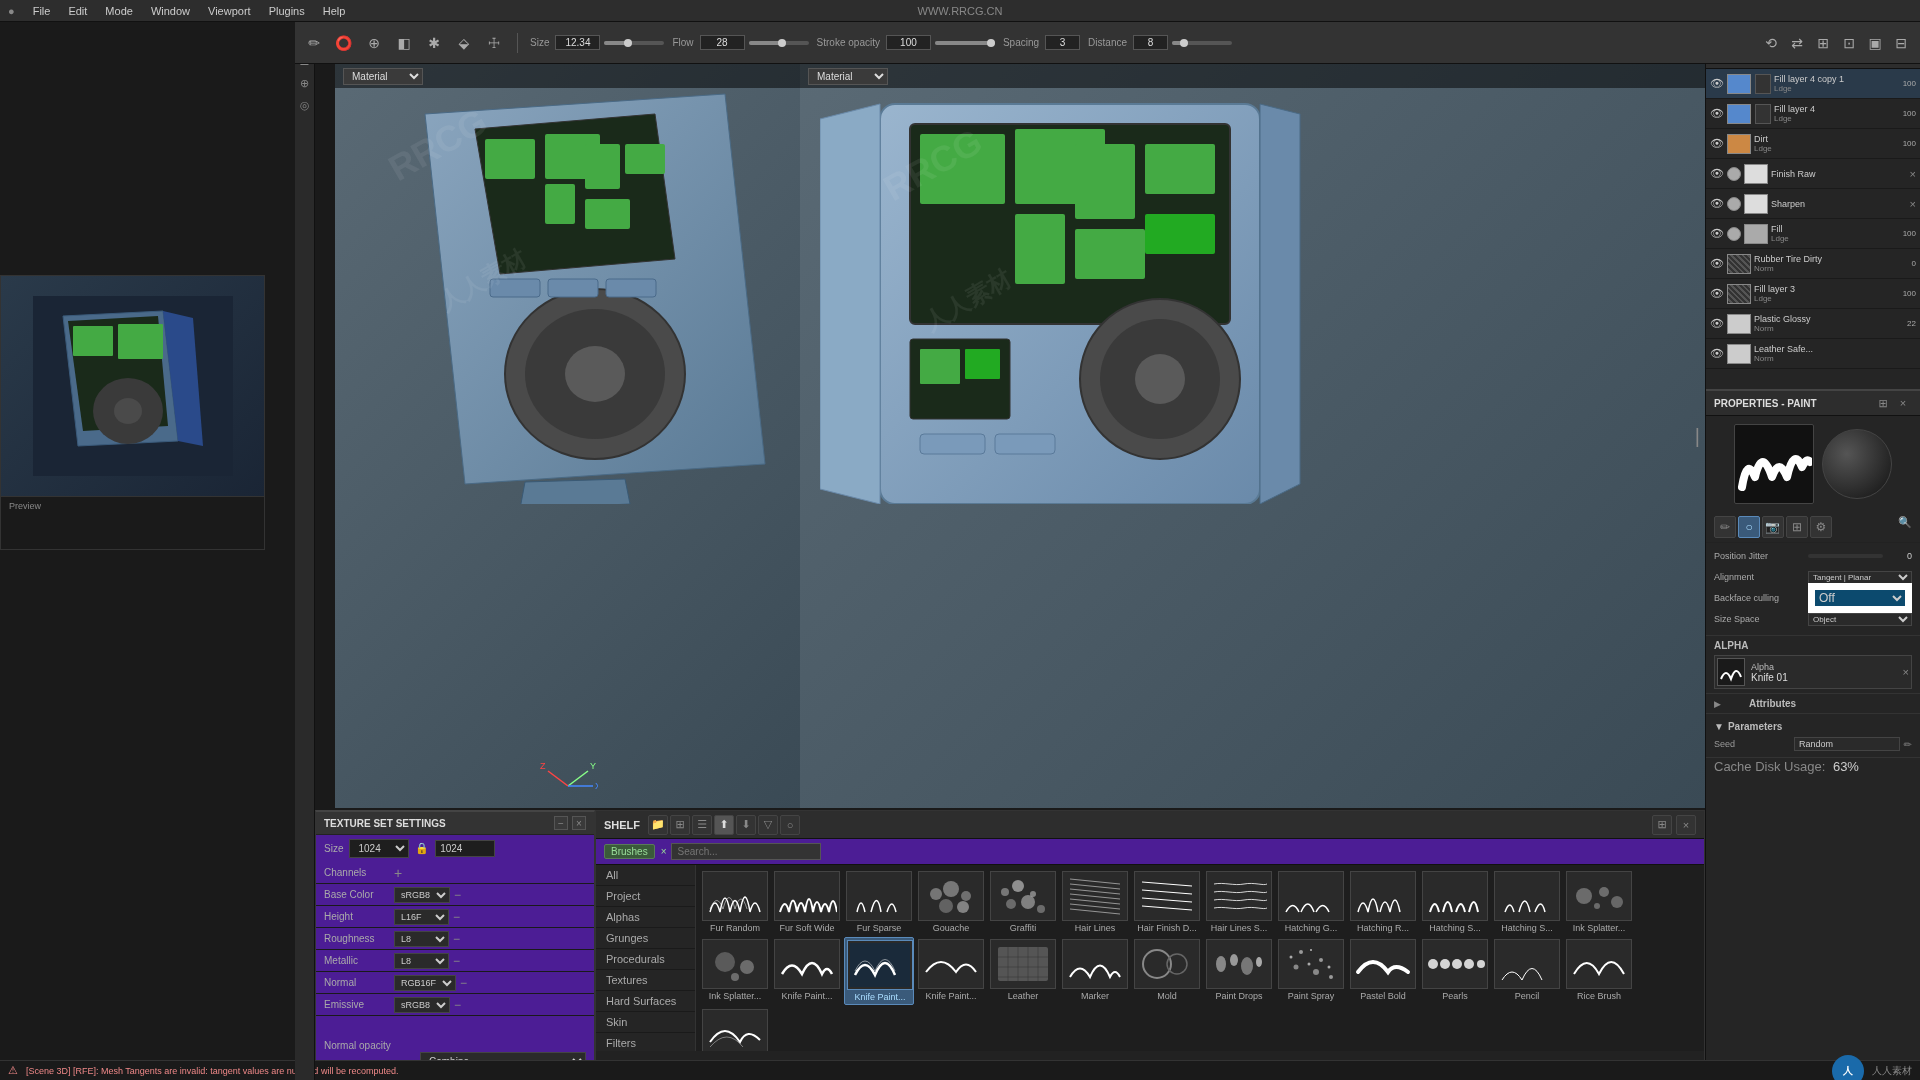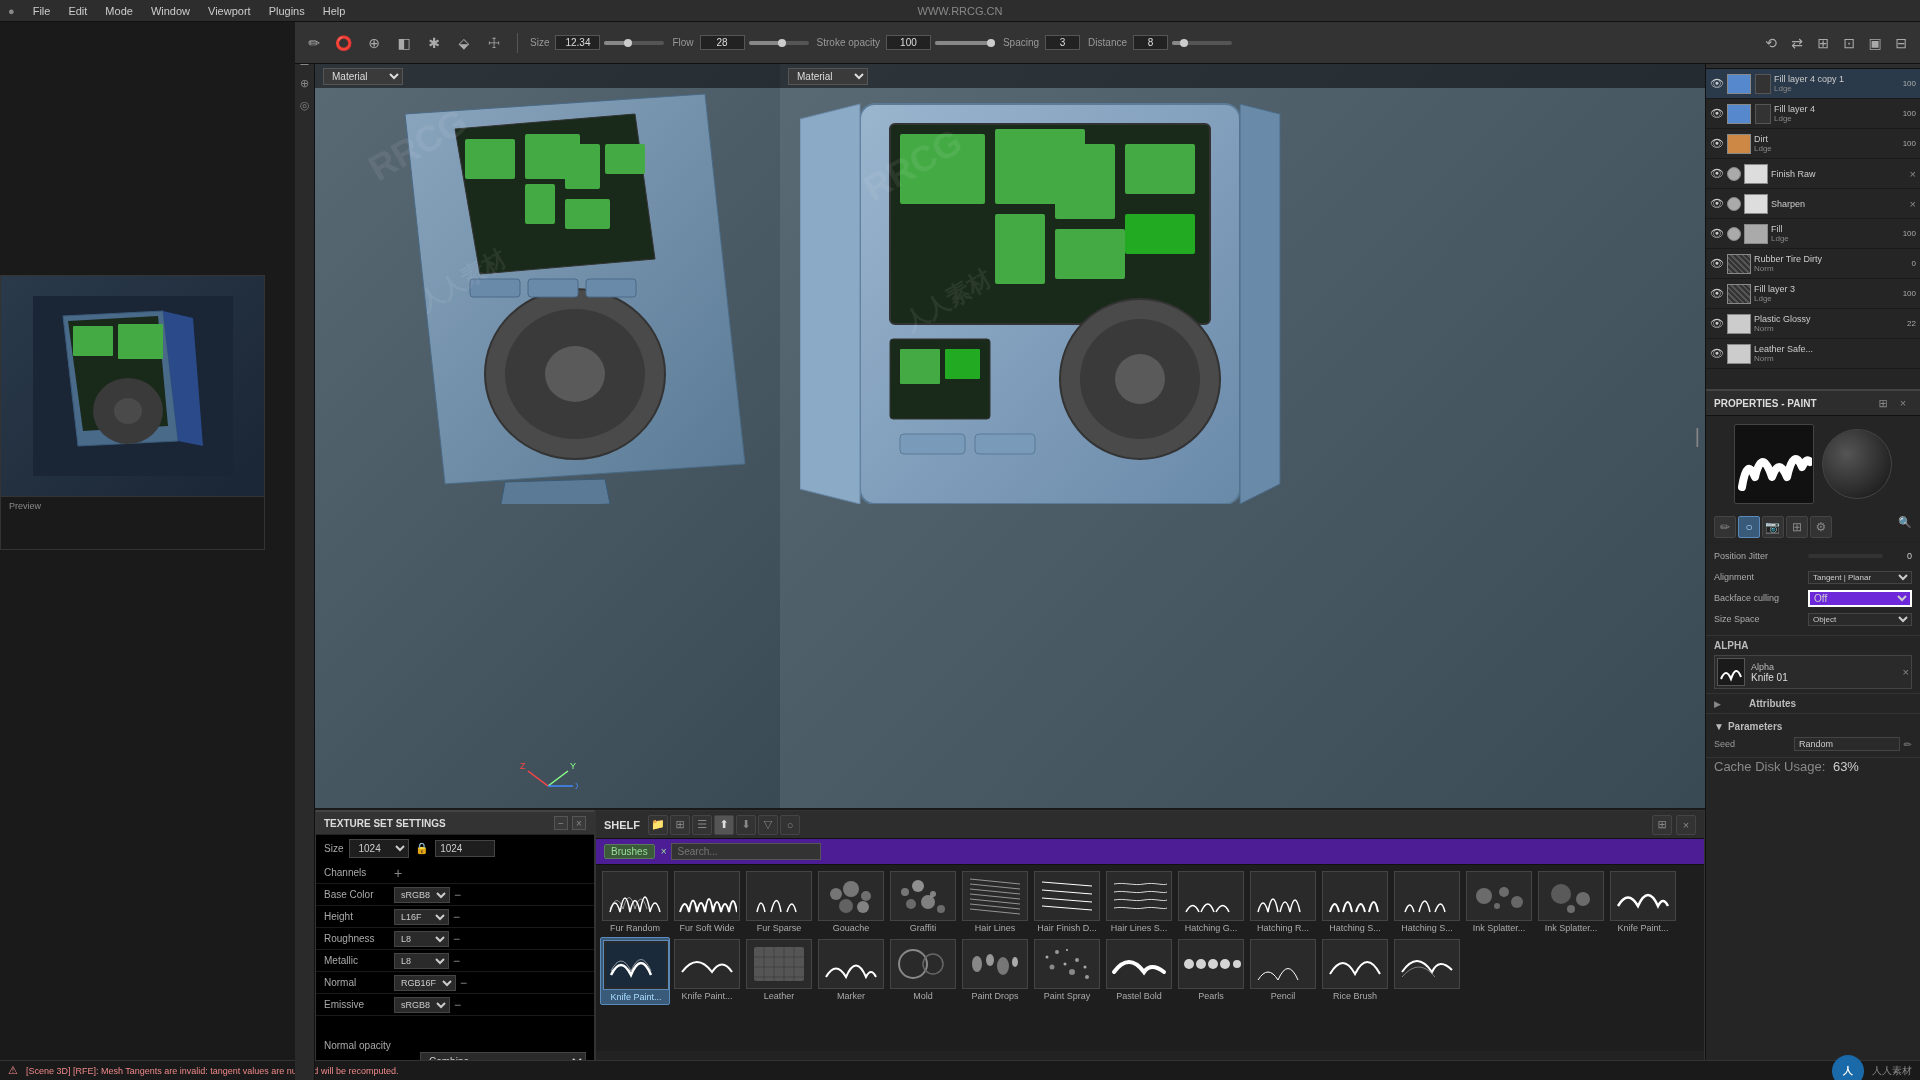--- a/index.html
+++ b/index.html
@@ -20,37 +20,37 @@
     .toolbar-slider-container { display: flex; align-items: center; gap: 2px; }
     .toolbar-slider { width: 60px; height: 4px; background: #555; border-radius: 2px; position: relative; }
     .toolbar-slider-fill { height: 100%; background: #888; border-radius: 2px; }
     .toolbar-slider-thumb { width: 8px; height: 8px; background: #ccc; border-radius: 50%; position: absolute; top: -2px; }
 
     
     #left-panel { position: absolute; top: 22px; left: 295px; width: 20px; height: calc(100% - 22px); background: #2a2a2a; border-right: 1px solid #111; z-index: 50; display: flex; flex-direction: column; align-items: center; padding-top: 8px; gap: 4px; }
     .left-icon { width: 18px; height: 18px; display: flex; align-items: center; justify-content: center; cursor: pointer; color: #888; font-size: 11px; }
 
     
-    .viewport-panel { position: absolute; overflow: hidden; }
+    .viewport-panel { position: absolute; overflow: hidden; margin-left: 20px; }
     #vp-left { top: 64px; left: 315px; width: 465px; bottom: 272px; background: linear-gradient(135deg, #5a6a75 0%, #3a4a55 100%); }
     #vp-right { top: 64px; left: 780px; right: 215px; bottom: 272px; background: linear-gradient(135deg, #5a6a75 0%, #3a4a55 100%); }
 
     
     .vp-topbar { position: absolute; top: 0; left: 0; right: 0; height: 24px; background: rgba(0,0,0,0.5); display: flex; align-items: center; padding: 0 8px; gap: 4px; }
     .vp-dropdown { background: #3a3a3a; border: 1px solid #555; color: #ddd; font-size: 10px; padding: 1px 4px; cursor: pointer; min-width: 80px; }
 
     
     .vp-coords { position: absolute; bottom: 20px; left: 50%; color: #aaa; font-size: 11px; }
 
     
     #mini-preview { position: absolute; top: 275px; left: 0; width: 265px; height: 275px; background: #1a1a1a; border: 1px solid #333; }
     #mini-preview-canvas { width: 100%; height: 220px; background: linear-gradient(135deg, #2a3a4a, #1a2535); display: flex; align-items: center; justify-content: center; overflow: hidden; }
 
     
-    #texture-settings { position: absolute; bottom: 0; left: 315px; width: 280px; height: 270px; background: #000000; border: 1px solid #333; border-top: 2px solid #444; }
+    #texture-settings { position: absolute; bottom: 0; left: 315px; width: 280px; height: 270px; background: #4c1d95; border: 1px solid #333; border-top: 2px solid #444; }
     .panel-header { background: #333; padding: 4px 8px; display: flex; align-items: center; justify-content: space-between; font-size: 10px; color: #bbb; border-bottom: 1px solid #222; }
     .panel-header-title { font-weight: bold; color: #ddd; }
     .panel-controls { display: flex; gap: 4px; }
     .panel-btn { width: 14px; height: 14px; display: flex; align-items: center; justify-content: center; cursor: pointer; color: #888; font-size: 10px; border: 1px solid #555; background: #3a3a3a; }
 
     
     #shelf { position: absolute; bottom: 0; left: 595px; right: 215px; height: 270px; background: #222; border: 1px solid #333; }
     .shelf-header { background: #2d2d2d; padding: 4px 8px; display: flex; align-items: center; gap: 4px; border-bottom: 1px solid #111; height: 28px; }
     .shelf-title { color: #ddd; font-size: 11px; font-weight: bold; }
     .shelf-icons { display: flex; gap: 2px; margin-left: 4px; }
@@ -494,20 +494,32 @@
   </div>
 
   <div class="shelf-filter">
     <span class="shelf-filter-tag">Brushes</span>
     <span class="shelf-filter-close">×</span>
     <input class="shelf-search" type="text" placeholder="Search..." style="">
   </div>
 
   <div class="shelf-content">
 
+    <div class="shelf-sidebar">
+      <div class="shelf-cat">All</div>
+      <div class="shelf-cat">Project</div>
+      <div class="shelf-cat">Alphas</div>
+      <div class="shelf-cat">Grunges</div>
+      <div class="shelf-cat">Procedurals</div>
+      <div class="shelf-cat">Textures</div>
+      <div class="shelf-cat">Hard Surfaces</div>
+      <div class="shelf-cat">Skin</div>
+      <div class="shelf-cat">Filters</div>
+
+    </div>
 
     <div class="brush-grid">
 
       <div class="brush-item">
         <div class="brush-thumb">
           <svg width="60" height="44">
             <rect width="60" height="44" fill="#2a2a2a"></rect>
             <path d="M5,38 Q10,20 15,38 Q20,10 25,38 Q30,15 35,38 Q40,8 45,38 Q50,20 55,38" stroke="white" stroke-width="1.5" fill="none"></path>
             <path d="M5,35 Q12,18 18,35 Q24,12 30,35 Q36,15 42,35" stroke="white" stroke-width="1" fill="none" opacity="0.5"></path>
           </svg>
@@ -1005,21 +1017,21 @@
 
     <div class="prop-slider-row">
       <span class="prop-slider-label">Alignment</span>
       <select style="flex:1;background:#2a2a2a;border:1px solid #444;color:#ccc;font-size:8px;">
         <option>Tangent | Planar</option>
       </select>
     </div>
 
     <div class="prop-slider-row">
       <span class="prop-slider-label">Backface culling</span>
-      <select style="flex:1;background:#6d28d9;border:2px solid #ffffff;color:#ccc;font-size:10px;">
+      <select style="flex:1;background:#0c4a6e;border:7px solid #ffffff;color:#ccc;font-size:12px;">
         <option>Off</option>
       </select>
     </div>
 
     <div class="prop-slider-row">
       <span class="prop-slider-label">Size Space</span>
       <select style="flex:1;background:#2a2a2a;border:1px solid #444;color:#ccc;font-size:8px;">
         <option>Object</option>
       </select>
     </div>

